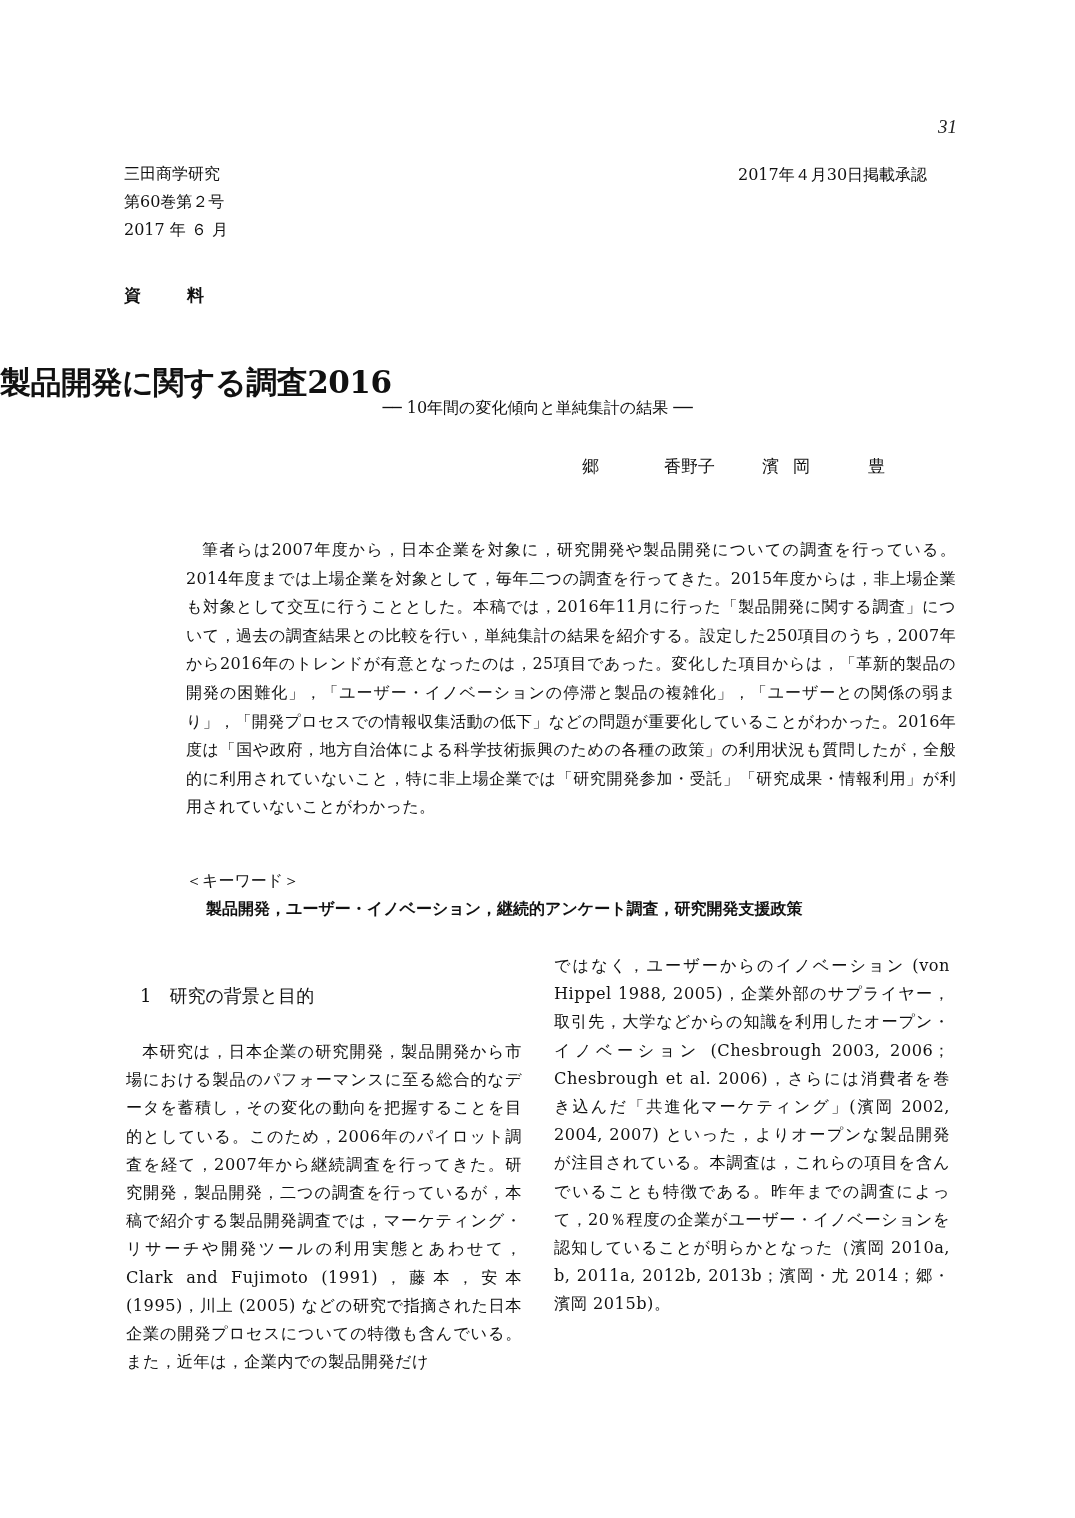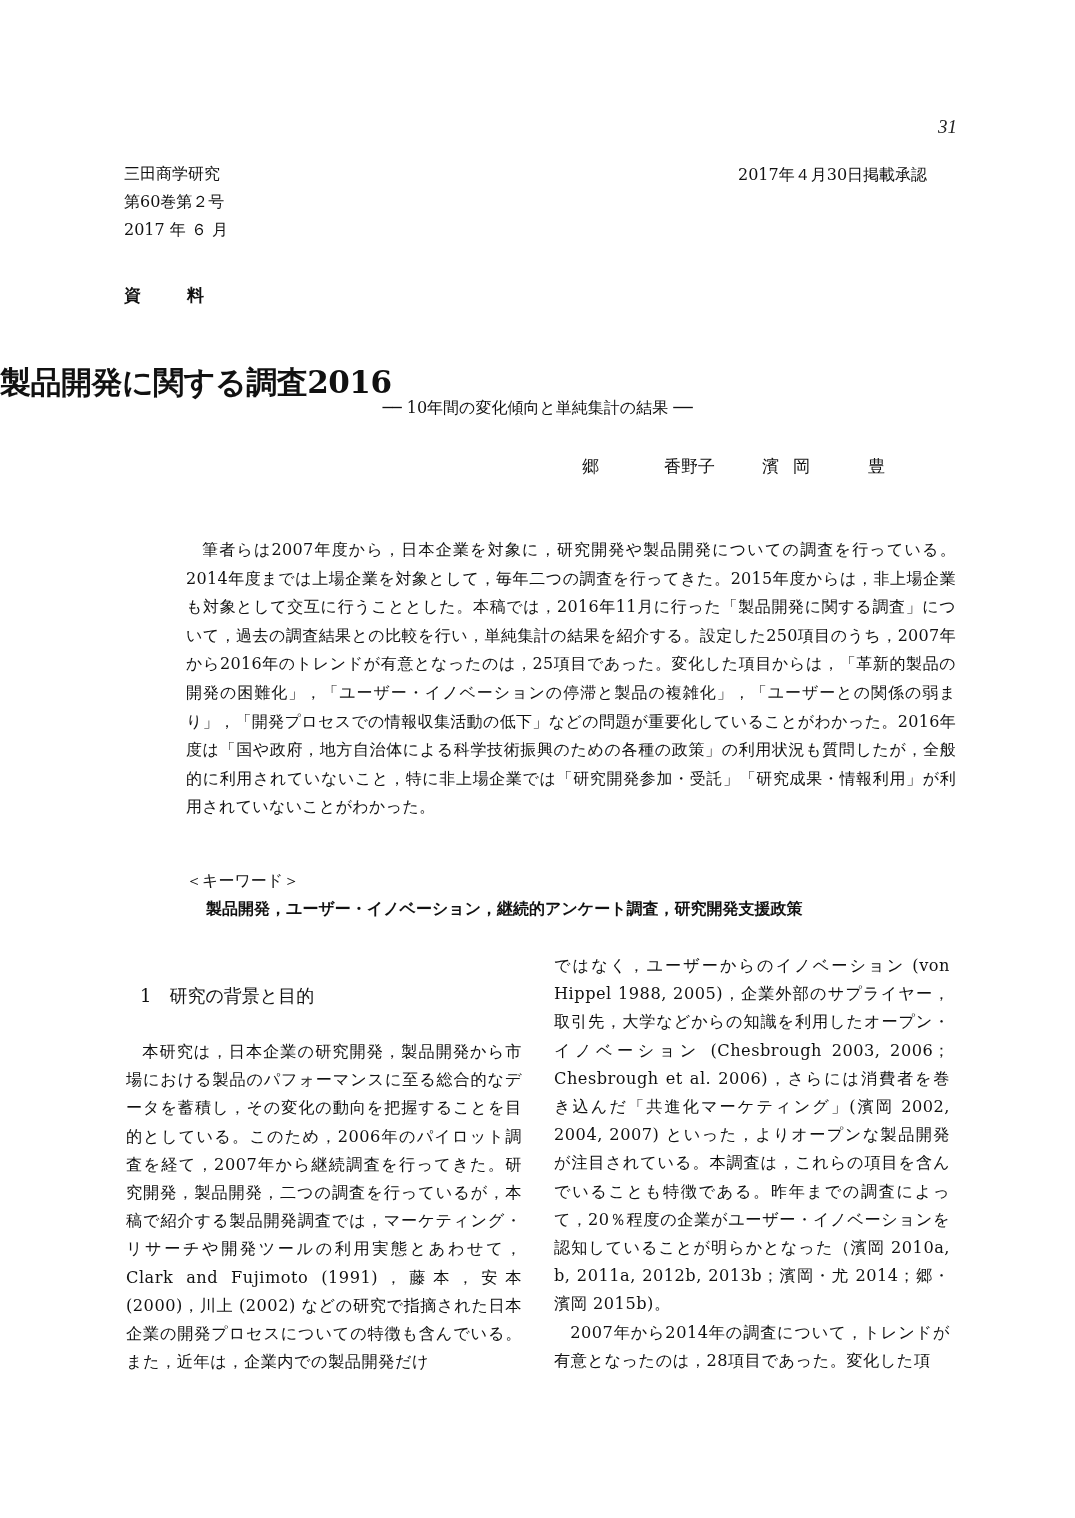--- a/index.html
+++ b/index.html
@@ -48,19 +48,18 @@
 <div class="abs block" style="top:536px;">
   <p>筆者らは2007年度から，日本企業を対象に，研究開発や製品開発についての調査を行っている。2014年度までは上場企業を対象として，毎年二つの調査を行ってきた。2015年度からは，非上場企業も対象として交互に行うこととした。本稿では，2016年11月に行った「製品開発に関する調査」について，過去の調査結果との比較を行い，単純集計の結果を紹介する。設定した250項目のうち，2007年から2016年のトレンドが有意となったのは，25項目であった。変化した項目からは，「革新的製品の開発の困難化」，「ユーザー・イノベーションの停滞と製品の複雑化」，「ユーザーとの関係の弱まり」，「開発プロセスでの情報収集活動の低下」などの問題が重要化していることがわかった。2016年度は「国や政府，地方自治体による科学技術振興のための各種の政策」の利用状況も質問したが，全般的に利用されていないこと，特に非上場企業では「研究開発参加・受託」「研究成果・情報利用」が利用されていないことがわかった。</p>
 </div>
 
 <div class="abs kw-head">＜キーワード＞</div>
 <div class="abs kw">製品開発，ユーザー・イノベーション，継続的アンケート調査，研究開発支援政策</div>
 
 <div class="abs sec-head">1　研究の背景と目的</div>
 
 <div class="col col-left">
-  <p>本研究は，日本企業の研究開発，製品開発から市場における製品のパフォーマンスに至る総合的なデータを蓄積し，その変化の動向を把握することを目的としている。このため，2006年のパイロット調査を経て，2007年から継続調査を行ってきた。研究開発，製品開発，二つの調査を行っているが，本稿で紹介する製品開発調査では，マーケティング・リサーチや開発ツールの利用実態とあわせて，Clark and Fujimoto (1991)，藤本，安本 (2000)，川上 (2002) などの研究で指摘された日本企業の開発プロセスについての特徴も含んでいる。また，近年は，企業内での製品開発だけ</p>
+  <p>本研究は，日本企業の研究開発，製品開発から市場における製品のパフォーマンスに至る総合的なデータを蓄積し，その変化の動向を把握することを目的としている。このため，2006年のパイロット調査を経て，2007年から継続調査を行ってきた。研究開発，製品開発，二つの調査を行っているが，本稿で紹介する製品開発調査では，マーケティング・リサーチや開発ツールの利用実態とあわせて，Clark and Fujimoto (1991)，藤本，安本 (1995)，川上 (2005) などの研究で指摘された日本企業の開発プロセスについての特徴も含んでいる。また，近年は，企業内での製品開発だけ</p>
 </div>
 
 <div class="col col-right">
   <p style="text-indent:0;">ではなく，ユーザーからのイノベーション (von Hippel 1988, 2005)，企業外部のサプライヤー，取引先，大学などからの知識を利用したオープン・イノベーション (Chesbrough 2003, 2006；Chesbrough et al. 2006)，さらには消費者を巻き込んだ「共進化マーケティング」(濱岡 2002, 2004, 2007) といった，よりオープンな製品開発が注目されている。本調査は，これらの項目を含んでいることも特徴である。昨年までの調査によって，20％程度の企業がユーザー・イノベーションを認知していることが明らかとなった（濱岡 2010a, b, 2011a, 2012b, 2013b；濱岡・尤 2014；郷・濱岡 2015b)。</p>
-  <p>2007年から2014年の調査について，トレンドが有意となったのは，28項目であった。変化した項</p>
 </div>
 
 </body></html>

